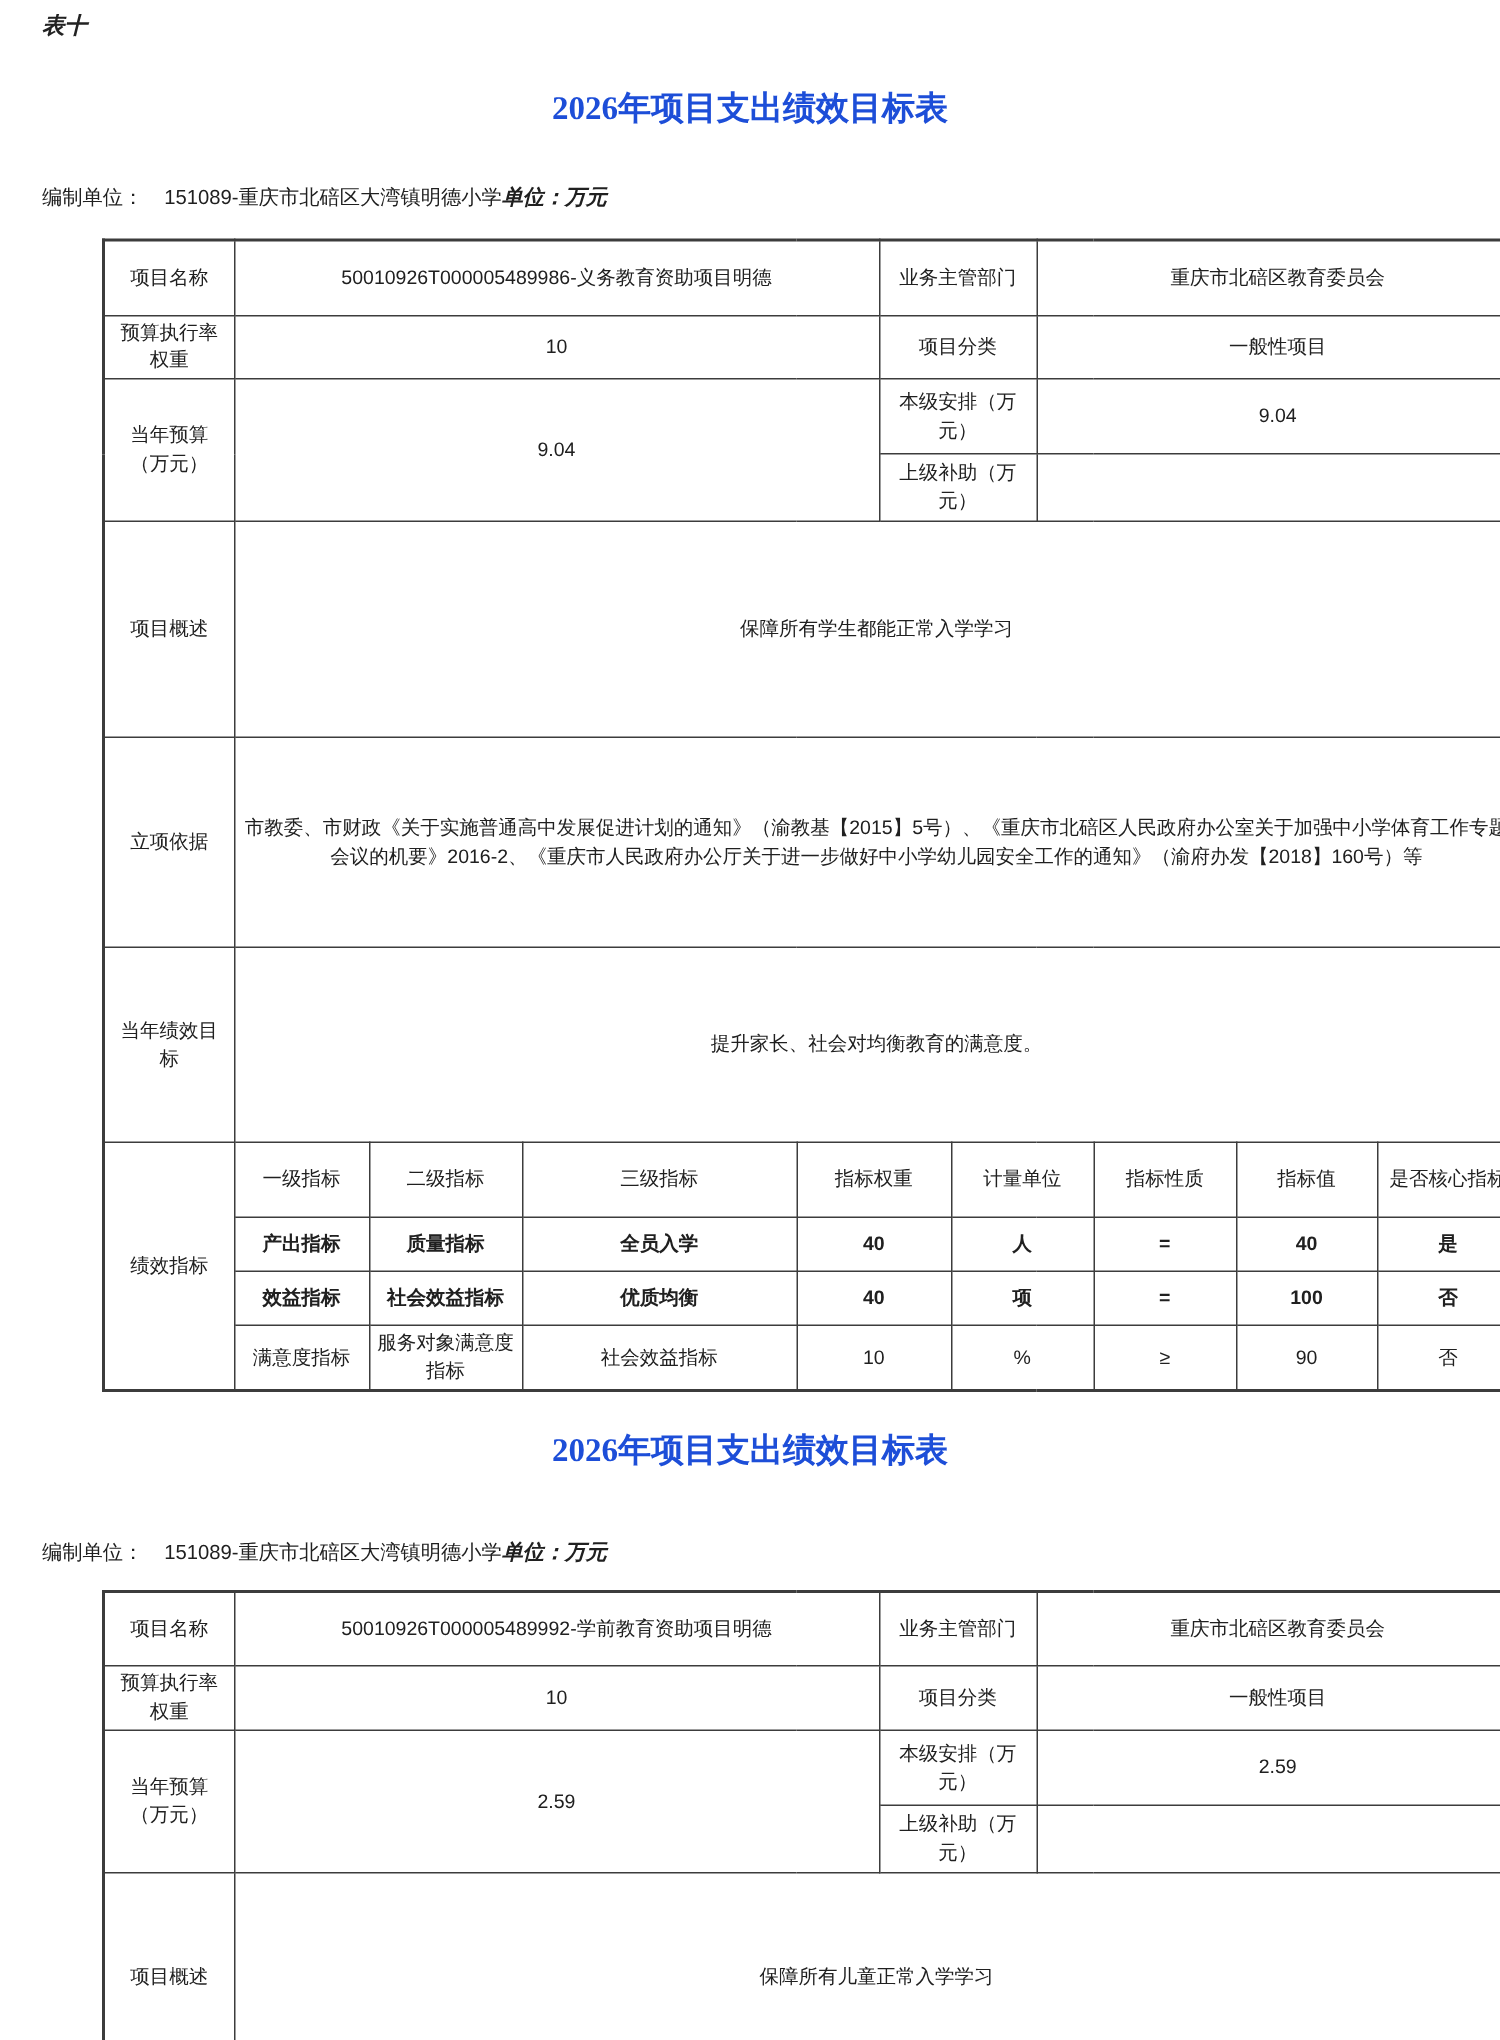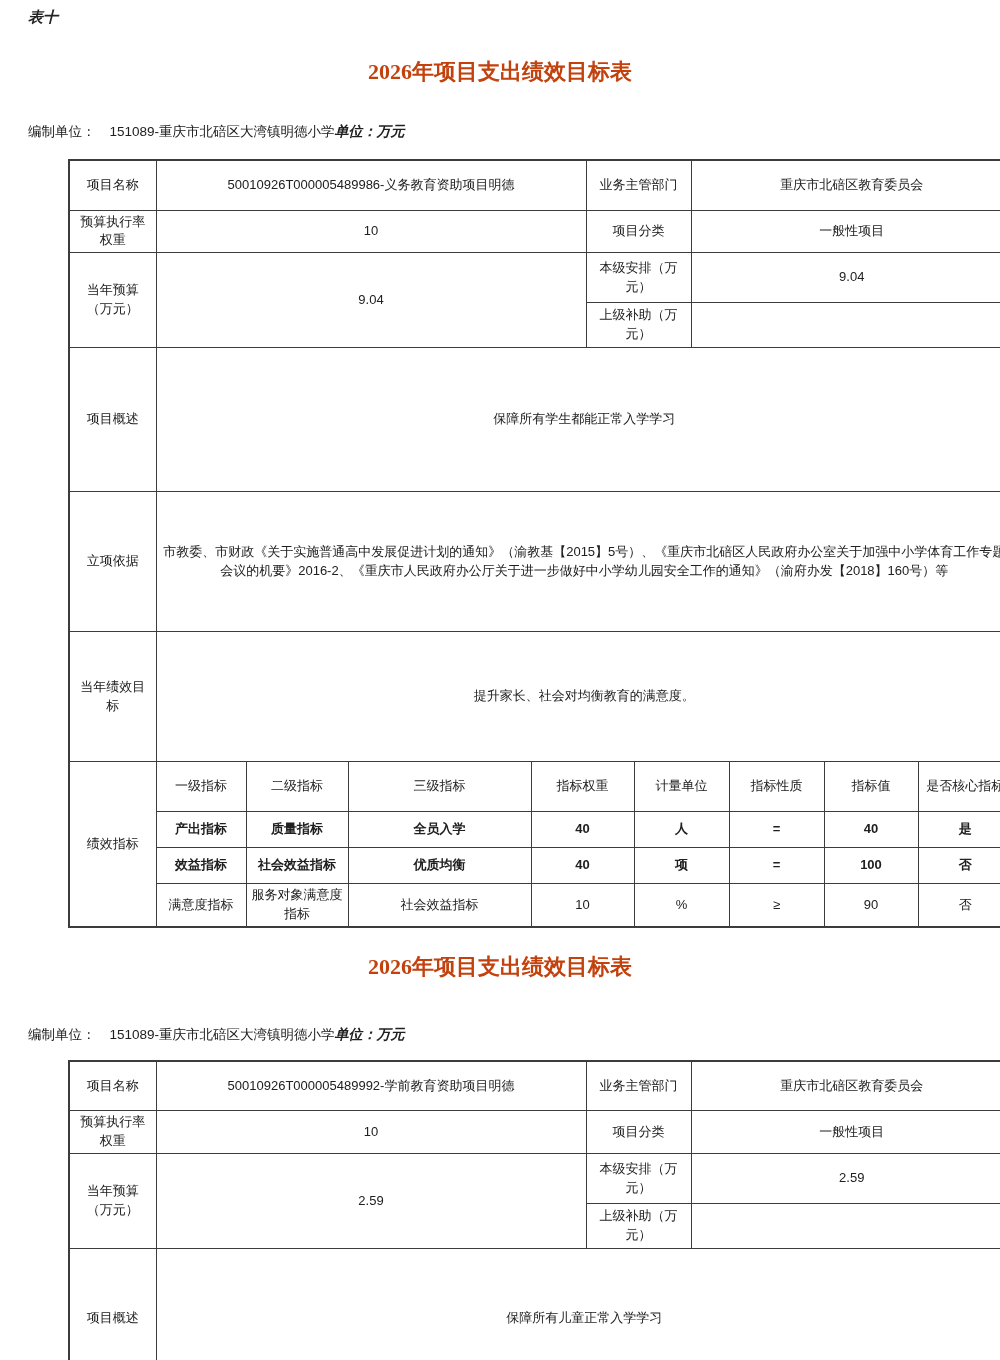--- a/index.html
+++ b/index.html
@@ -14,21 +14,21 @@
   .table-label {
     font-family: Liberation Serif, serif;
     font-style: italic; font-weight: bold;
     font-size: 15px; color: #222;
   }
   .doc-title {
     margin-top: 30px;
     text-align: center;
     font-family: "Liberation Serif", serif;
     font-weight: bold;
-    font-size: 22px; color: #c2410c;
+    font-size: 22px; color: #1d4ed8;
   }
   .doc-title.second { margin-top: 24px; }
   .meta-row {
     margin-top: 20px;
     display: flex; justify-content: flex-start; align-items: flex-end;
     font-size: 13.5px;
   }
   .meta-row.first { margin-top: 36px; }
   .meta-row.second { margin-top: 44px; }
   .meta-left { display: flex; gap: 14px; }

